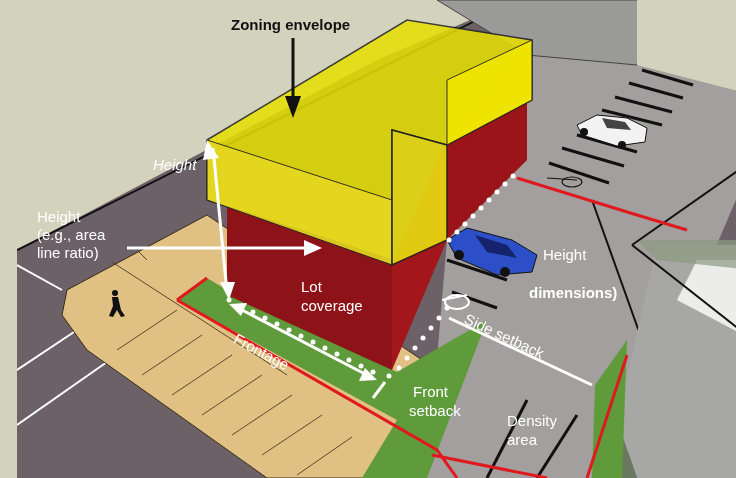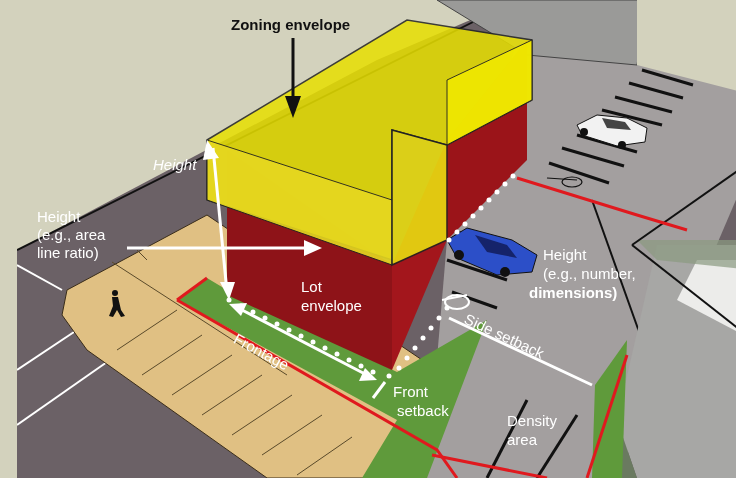--- a/index.html
+++ b/index.html
@@ -168,23 +168,22 @@
     <line x1="368" y1="382" x2="356" y2="398" stroke="#fff" stroke-width="3"></line>
     <line x1="432" y1="318" x2="575" y2="385" stroke="#fff" stroke-width="3"></line>
   </svg>
 
   <div class="lbl lbl-dark" style="left:214px; top:16px;">Zoning envelope</div>
   <div class="lbl" style="left:136px; top:156px;font-style:italic;">Height</div>
   <div class="lbl" style="left:20px; top:208px;">Height</div>
   <div class="lbl" style="left:20px; top:226px;">(e.g., area</div>
   <div class="lbl" style="left:20px; top:244px;">line ratio)</div>
   <div class="lbl" style="left:284px; top:278px;">Lot</div>
-  <div class="lbl" style="left:284px; top:297px;">envelope</div>
+  <div class="lbl" style="left:284px; top:297px;">coverage</div>
   <div class="lbl" style="left:222px; top:330px; transform: rotate(28deg); transform-origin: left top;">Frontage</div>
-  <div class="lbl" style="left:376px; top:383px;">Front</div>
-  <div class="lbl" style="left:380px; top:402px;">setback</div>
+  <div class="lbl" style="left:396px; top:383px;">Front</div>
+  <div class="lbl" style="left:392px; top:402px;">setback</div>
   <div class="lbl" style="left:452px; top:310px; transform: rotate(25deg); transform-origin: left top;">Side setback</div>
   <div class="lbl" style="left:526px; top:246px;">Height</div>
-  <div class="lbl" style="left:526px; top:265px;">(e.g., number,</div>
   <div class="lbl" style="left:512px; top:284px;font-weight:bold;">dimensions)</div>
   <div class="lbl" style="left:490px; top:412px;">Density</div>
   <div class="lbl" style="left:490px; top:431px;">area</div>
 </div>
 
 </body></html>

